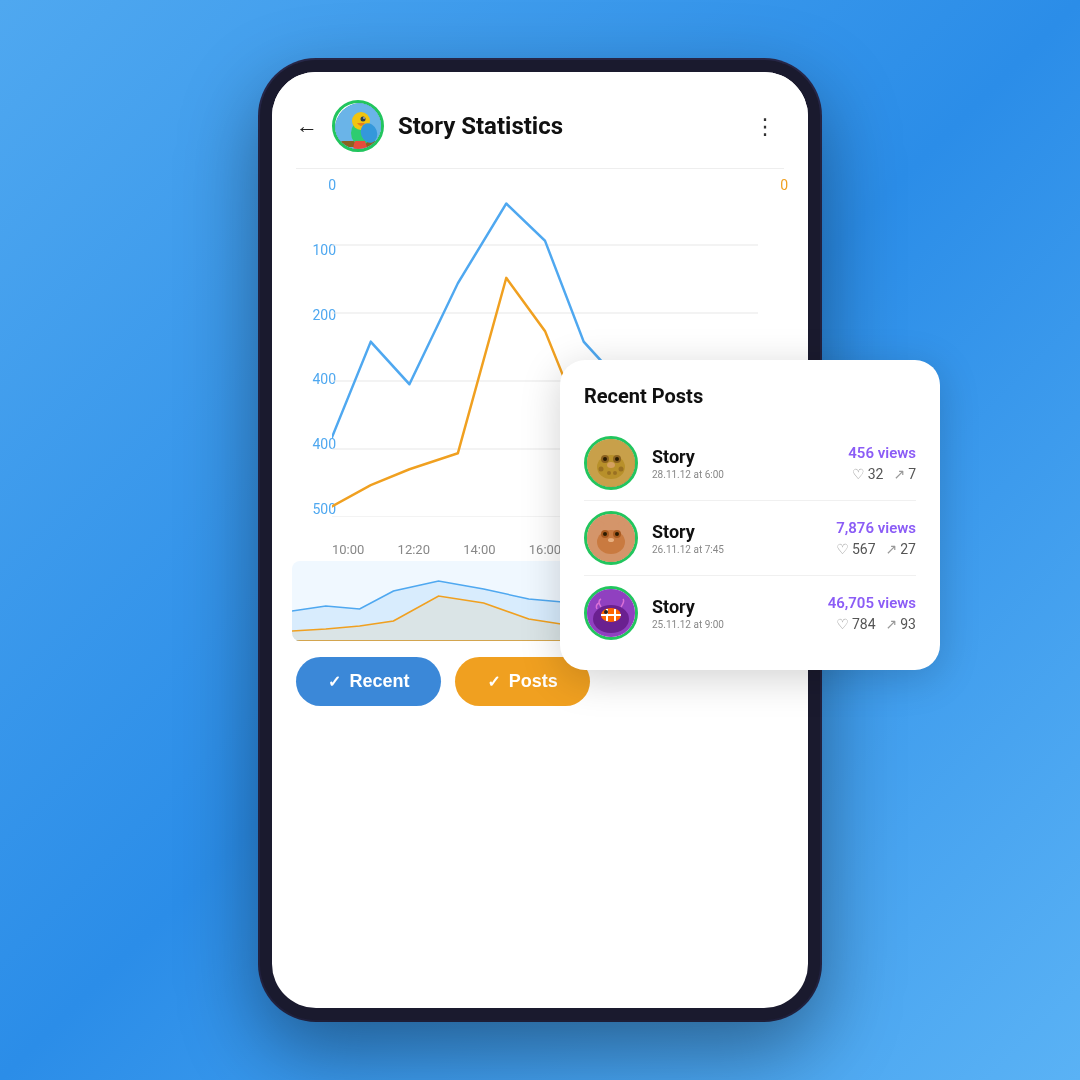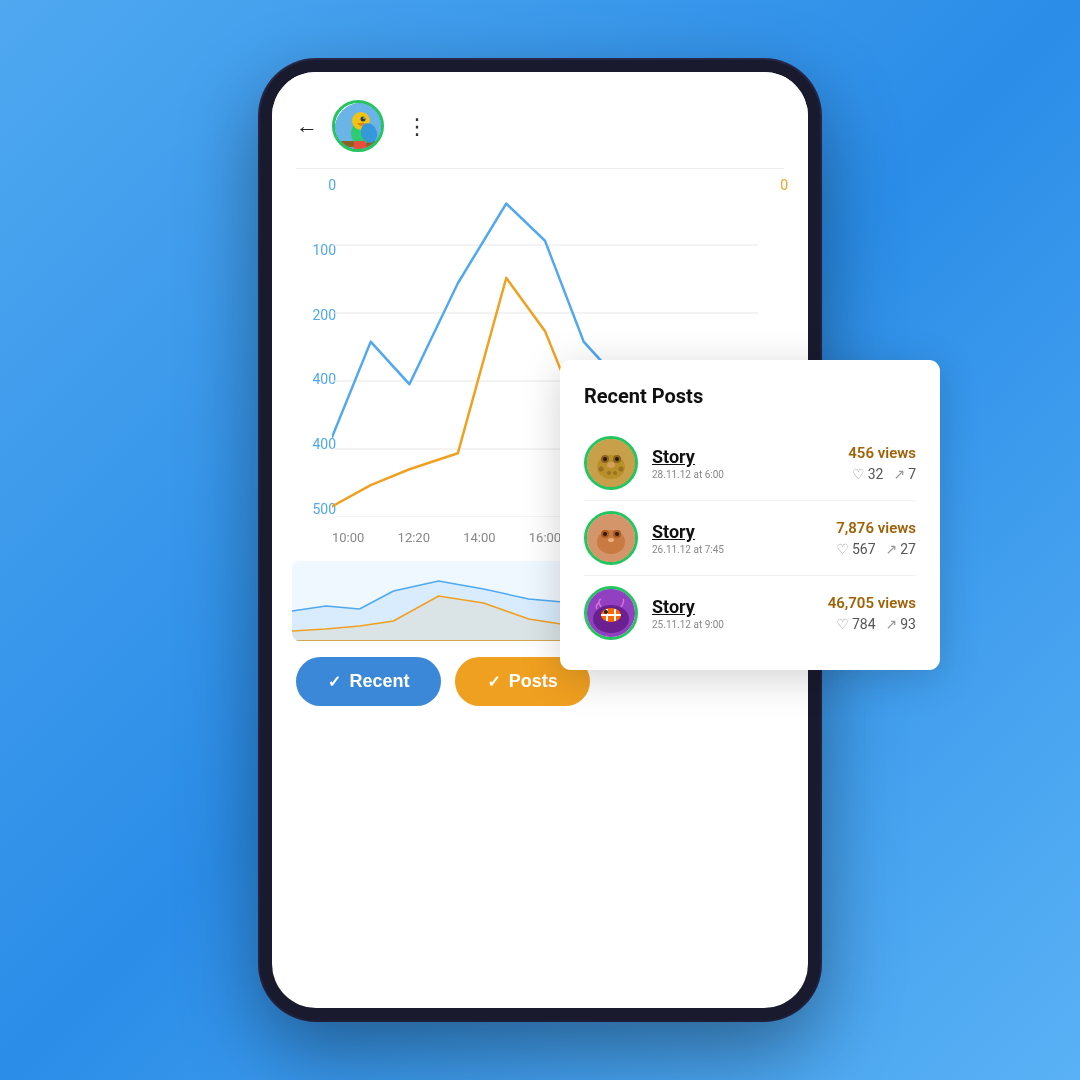--- a/index.html
+++ b/index.html
@@ -154,21 +154,21 @@
     .line-orange {
       fill: none;
       stroke: #f0a020;
       stroke-width: 2.5;
       stroke-linejoin: round;
       stroke-linecap: round;
     }
 
     .x-axis-labels {
       position: absolute;
-      bottom: 12px;
+      bottom: 0;
       left: 60px;
       right: 50px;
       display: flex;
       justify-content: space-between;
       height: 36px;
       align-items: flex-end;
       gap: 25px;
     }
 
     .x-label {
@@ -259,21 +259,21 @@
       font-size: 16px;
     }
 
     
     .recent-posts-card {
       position: absolute;
       right: -120px;
       top: 300px;
       width: 380px;
       background: #fff;
-      border-radius: 11px;
+      border-radius: 25px;
       box-shadow: 0 8px 40px rgba(0,0,0,0.18);
       padding: 24px 24px 20px;
       z-index: 10;
       margin-left: 24px;
     }
 
     .recent-posts-title {
       font-size: 20px;
       font-weight: 700;
       color: #111;
@@ -330,38 +330,37 @@
 
     .post-info {
       flex: 1;
       min-width: 0;
     }
 
     .post-name {
       font-size: 18px;
       font-weight: 700;
       color: #111;
-      text-decoration: underline;
     }
 
     .post-date {
       font-size: 10px;
       color: #888;
       margin-top: 2px;
     }
 
     .post-stats {
       text-align: right;
       flex-shrink: 0;
     }
 
     .post-views {
       font-size: 15px;
       font-weight: 600;
-      color: #a16207;
+      color: #8b5cf6;
       white-space: nowrap;
     }
 
     .post-engagement {
       display: flex;
       gap: 10px;
       justify-content: flex-end;
       margin-top: 4px;
       align-items: center;
     }
@@ -533,20 +532,21 @@
             <path d="M22,20 Q26,26 30,20" fill="#e67e22"></path>
 
             <circle cx="28" cy="16" r="2.5" fill="#2c3e50"></circle>
             <circle cx="29" cy="15" r="0.8" fill="#fff"></circle>
 
             <ellipse cx="34" cy="30" rx="8" ry="10" fill="#3498db" transform="rotate(-20,34,30)"></ellipse>
 
             <path d="M20,38 Q16,48 22,50 Q26,45 30,50 Q34,48 30,38" fill="#e74c3c"></path>
           </svg>
         </div>
+        <span class="header-title">Story Statistics</span>
         <span class="more-icon">⋮</span>
       </div>
 
       <div class="divider"></div>
 
       <div class="chart-section">
         <div class="chart-wrapper">
 
           <div class="y-axis-labels">
             <span class="y-label">500</span>

